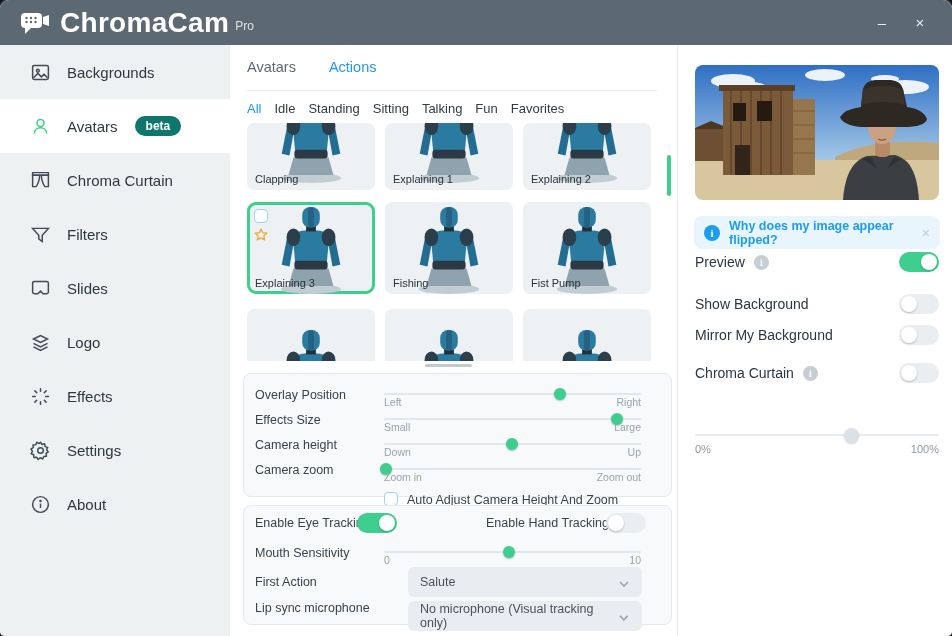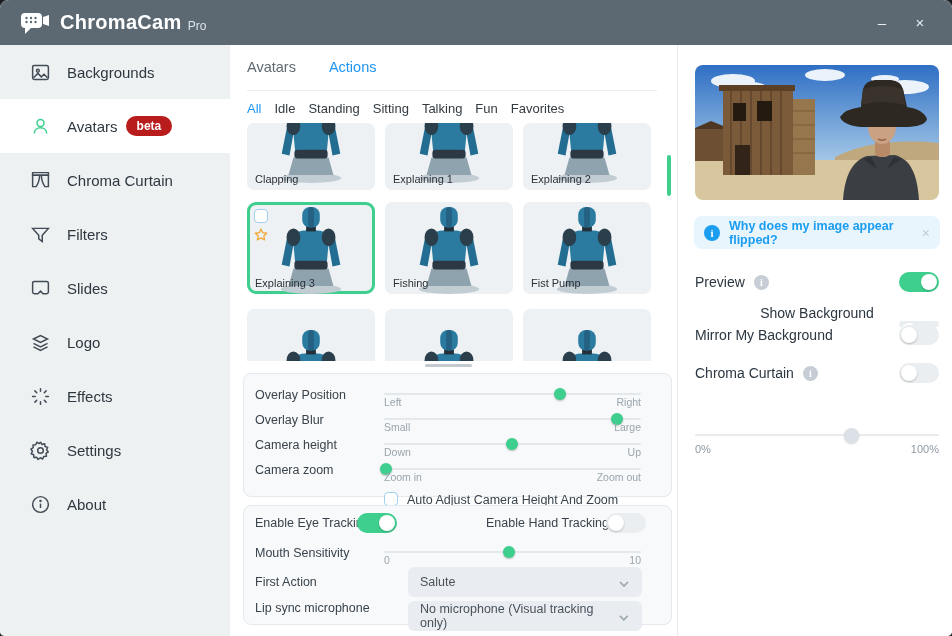--- a/index.html
+++ b/index.html
@@ -2,34 +2,34 @@
 <html><head>
 <meta charset="utf-8">
 <style>
   * { margin:0; padding:0; box-sizing:border-box; }
   html,body { width:952px; height:636px; background:#17191c; font-family:"Liberation Sans", sans-serif; overflow:hidden; }
   #window { position:absolute; left:0; top:0; width:952px; height:636px; border-radius:9px 9px 5px 5px; overflow:hidden; background:#fff; box-shadow:0 0 0 1px #3a4046; }
 
   
   #titlebar { position:absolute; left:0; top:0; width:100%; height:45px; background:#5c6872; display:flex; align-items:center; }
   .logo { margin-left:20px; width:30px; height:26px; }
-  .app-title { color:#ffffff; font-size:20px; font-weight:600; letter-spacing:.3px; margin-left:10px; }
+  .app-title { color:#ffffff; font-size:28px; font-weight:600; letter-spacing:.3px; margin-left:10px; }
   .app-title-suffix { color:#dde3e8; font-size:12px; margin-left:6px; margin-top:6px; }
   .win-btns { margin-left:auto; margin-right:22px; display:flex; gap:18px; }
   .win-btn { color:#e9edf0; font-size:15px; width:20px; text-align:center; cursor:default; }
 
   
   #sidebar { position:absolute; left:0; top:45px; width:230px; height:591px; background:#eef1f2; }
   .side-item { position:relative; height:54px; display:flex; align-items:center; padding-left:30px; }
   .side-item.selected { background:#ffffff; }
   .side-icon { width:21px; height:21px; flex:0 0 21px; }
   .side-icon svg { width:21px; height:21px; stroke:#414c56; fill:none; stroke-width:1.7; }
   .side-item.selected .side-icon svg { stroke:#3ecf8e; }
   .side-label { margin-left:16px; font-size:15px; color:#2e3840; }
-  .badge { margin-left:8px; background:#b91c1c; color:#fff; font-size:12px; font-weight:600; padding:3px 11px; border-radius:11px; }
+  .badge { margin-left:17px; background:#0f766e; color:#fff; font-size:12px; font-weight:600; padding:3px 11px; border-radius:11px; }
 
   
   #middle { position:absolute; left:230px; top:45px; width:447px; height:591px; background:#ffffff; }
   .tabs { position:absolute; left:17px; top:14px; display:flex; gap:33px; }
   .tab { font-size:14.5px; color:#5f6a73; }
   .tab.selected { color:#2196f3; }
   .tab-divider { position:absolute; left:17px; top:45px; width:410px; height:1px; background:#e9edef; }
   .chips { position:absolute; left:17px; top:56px; display:flex; gap:13px; }
   .chip { font-size:13px; color:#333b42; }
   .chip.selected { color:#2196f3; }
@@ -412,21 +412,21 @@
         <div class="sl-area">
           <div class="track"></div>
           <div class="knob" style="left: calc(69% - 7px);"></div>
           <div class="minmax">
               <span>Left</span>
               <span>Right</span>
             </div>
         </div>
       </div>
       <div class="sl-row">
-        <span class="sl-label">Overlay Blur</span>
+        <span class="sl-label">Effects Size</span>
         <div class="sl-area">
           <div class="track"></div>
           <div class="knob" style="left: calc(91% - 7px);"></div>
           <div class="minmax">
               <span>Small</span>
               <span>Large</span>
             </div>
         </div>
       </div>
       <div class="sl-row">
@@ -553,28 +553,28 @@
         <path d="M168 24 Q188 18 208 24 L210 40 Q188 34 166 40 Z" fill="#3a332b"></path>
       </svg>
     </div>
 
     <div class="banner">
       <span class="banner-i">i</span>
       <span class="banner-text">Why does my image appear flipped?</span>
       <span class="banner-x">×</span>
     </div>
 
-    <div class="tg-row" style="top:226px;">
+    <div class="tg-row" style="top:206px;">
       <span class="tg-label">Preview</span>
       <span class="info-i">i</span>
       <div class="toggle on">
           <div class="dot"></div>
         </div>
     </div>
-    <div class="tg-row" style="top:260px;flex-direction:column;">
+    <div class="tg-row" style="top:248px;">
       <span class="tg-label">Show Background</span>
       <div class="toggle">
           <div class="dot"></div>
         </div>
     </div>
     <div class="tg-row" style="top:279px;">
       <span class="tg-label">Mirror My Background</span>
       <div class="toggle">
           <div class="dot"></div>
         </div>

